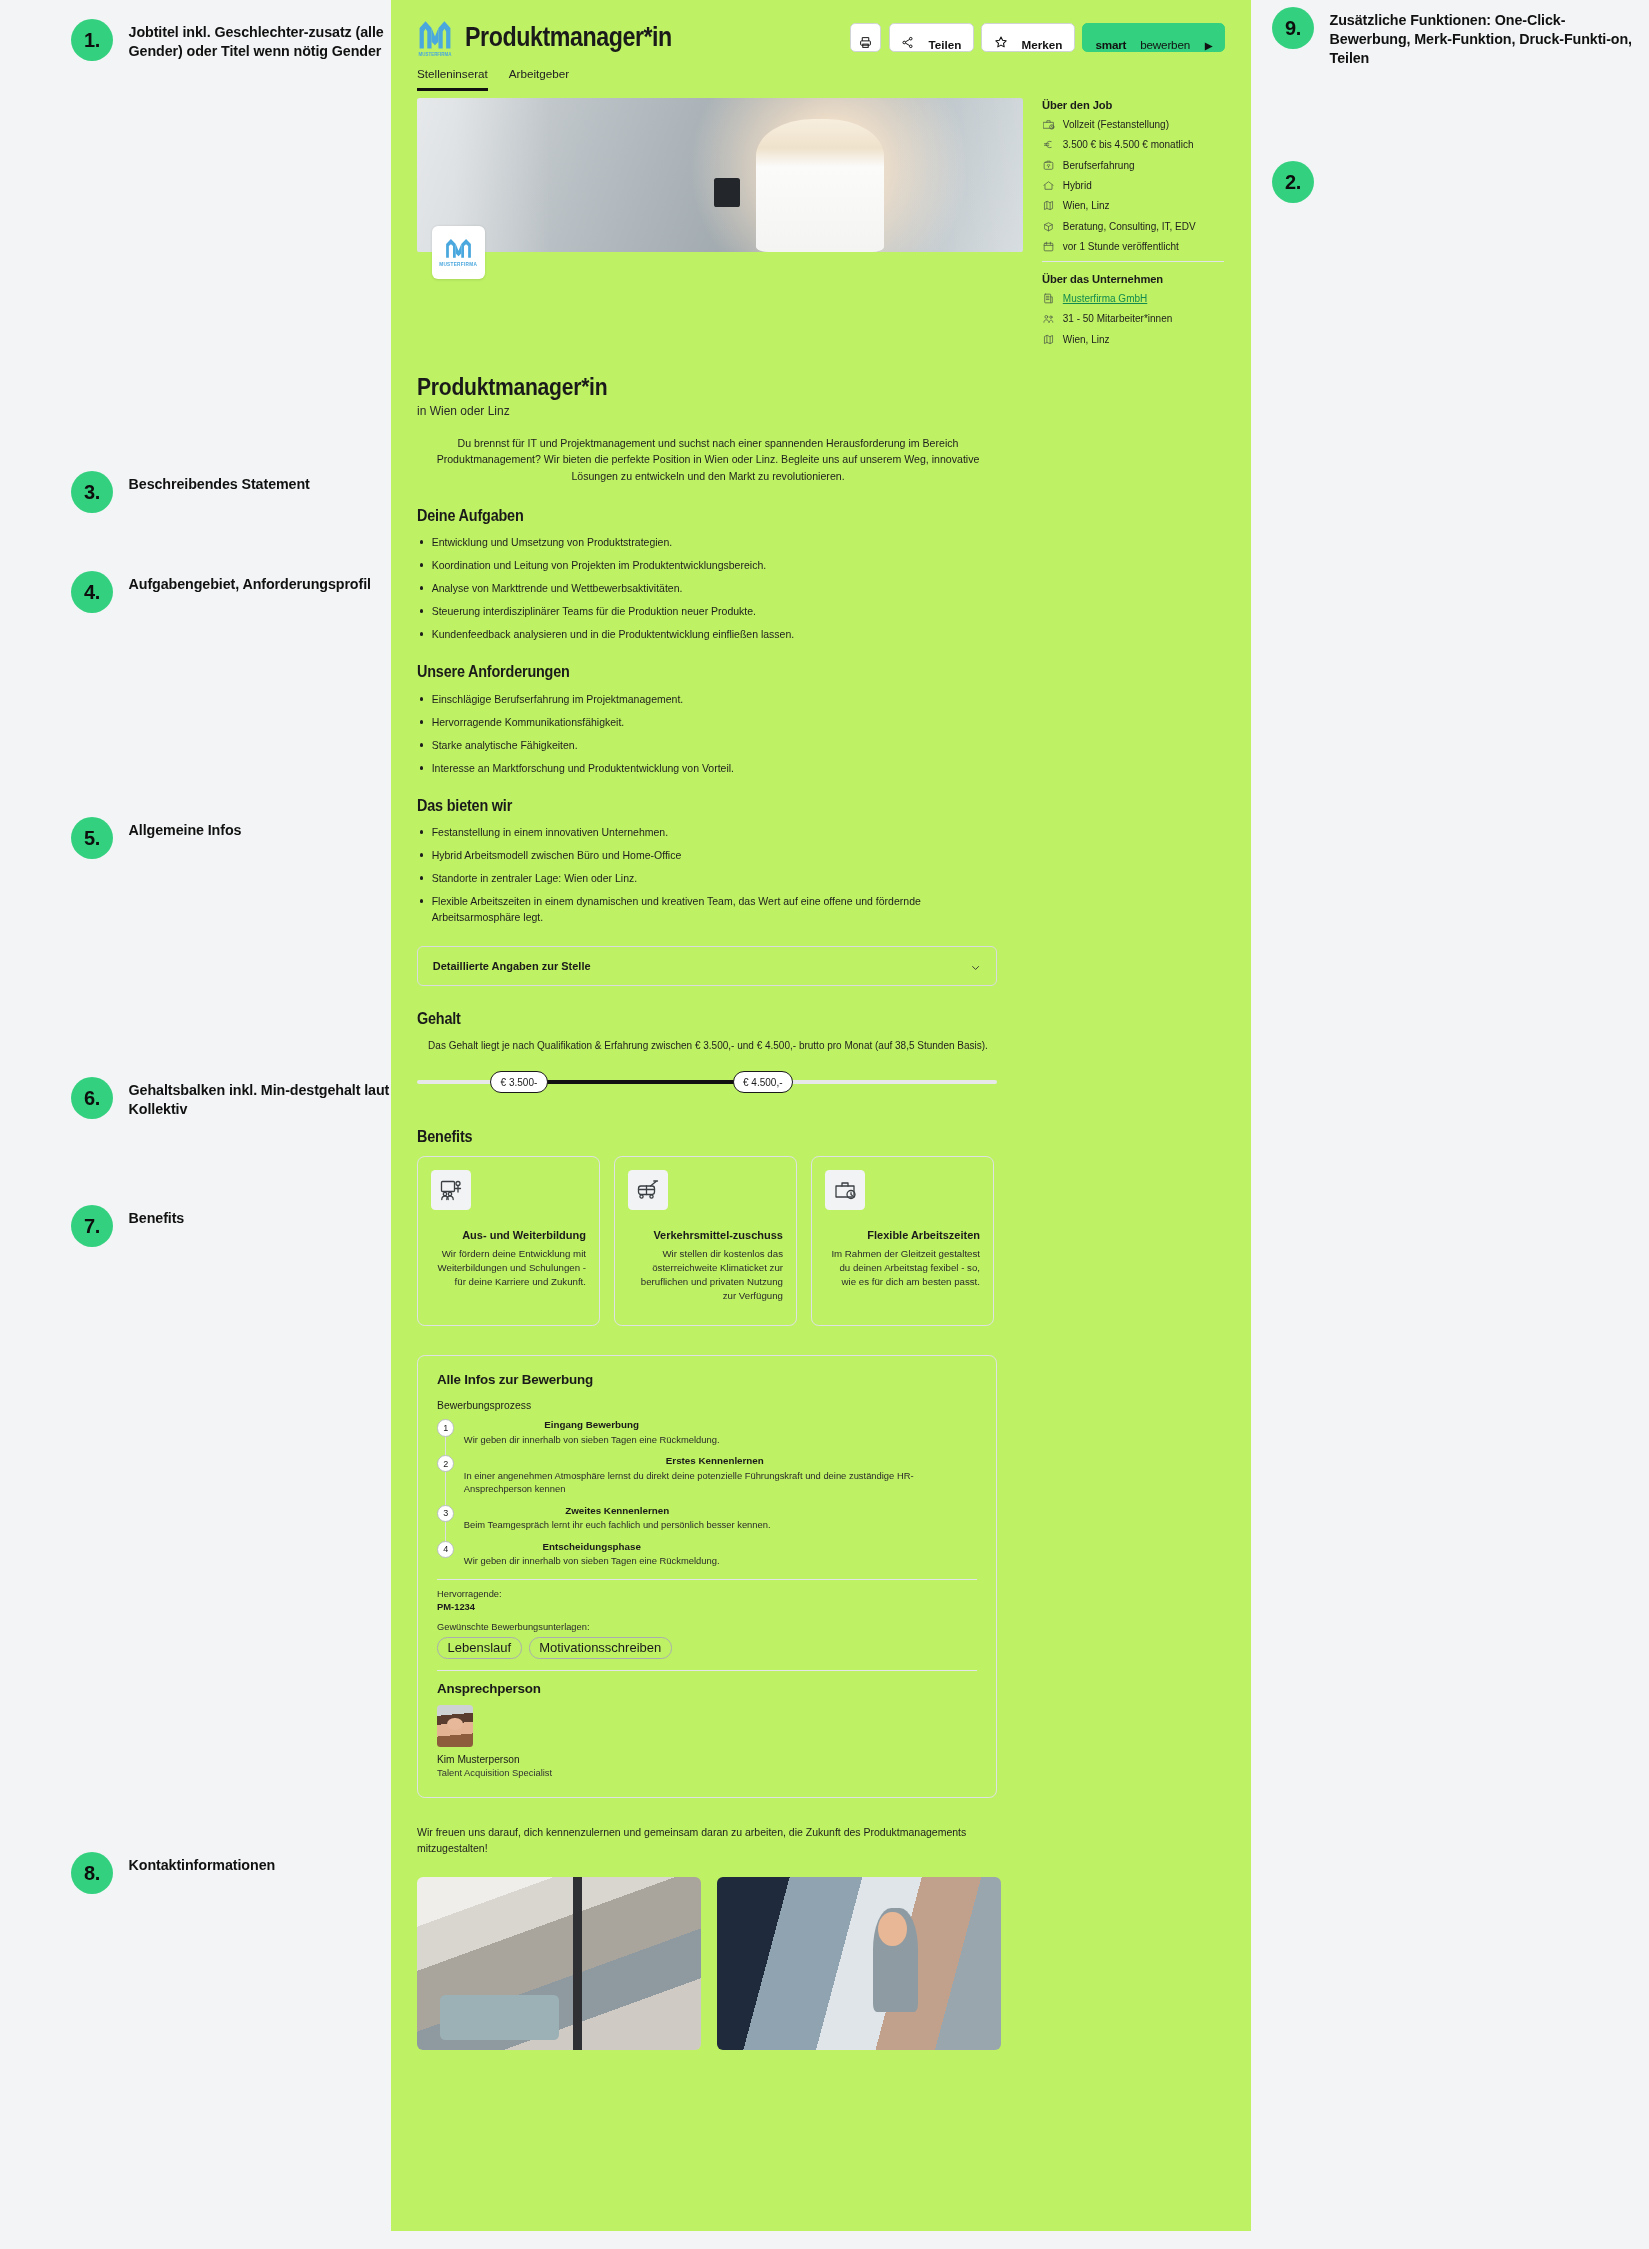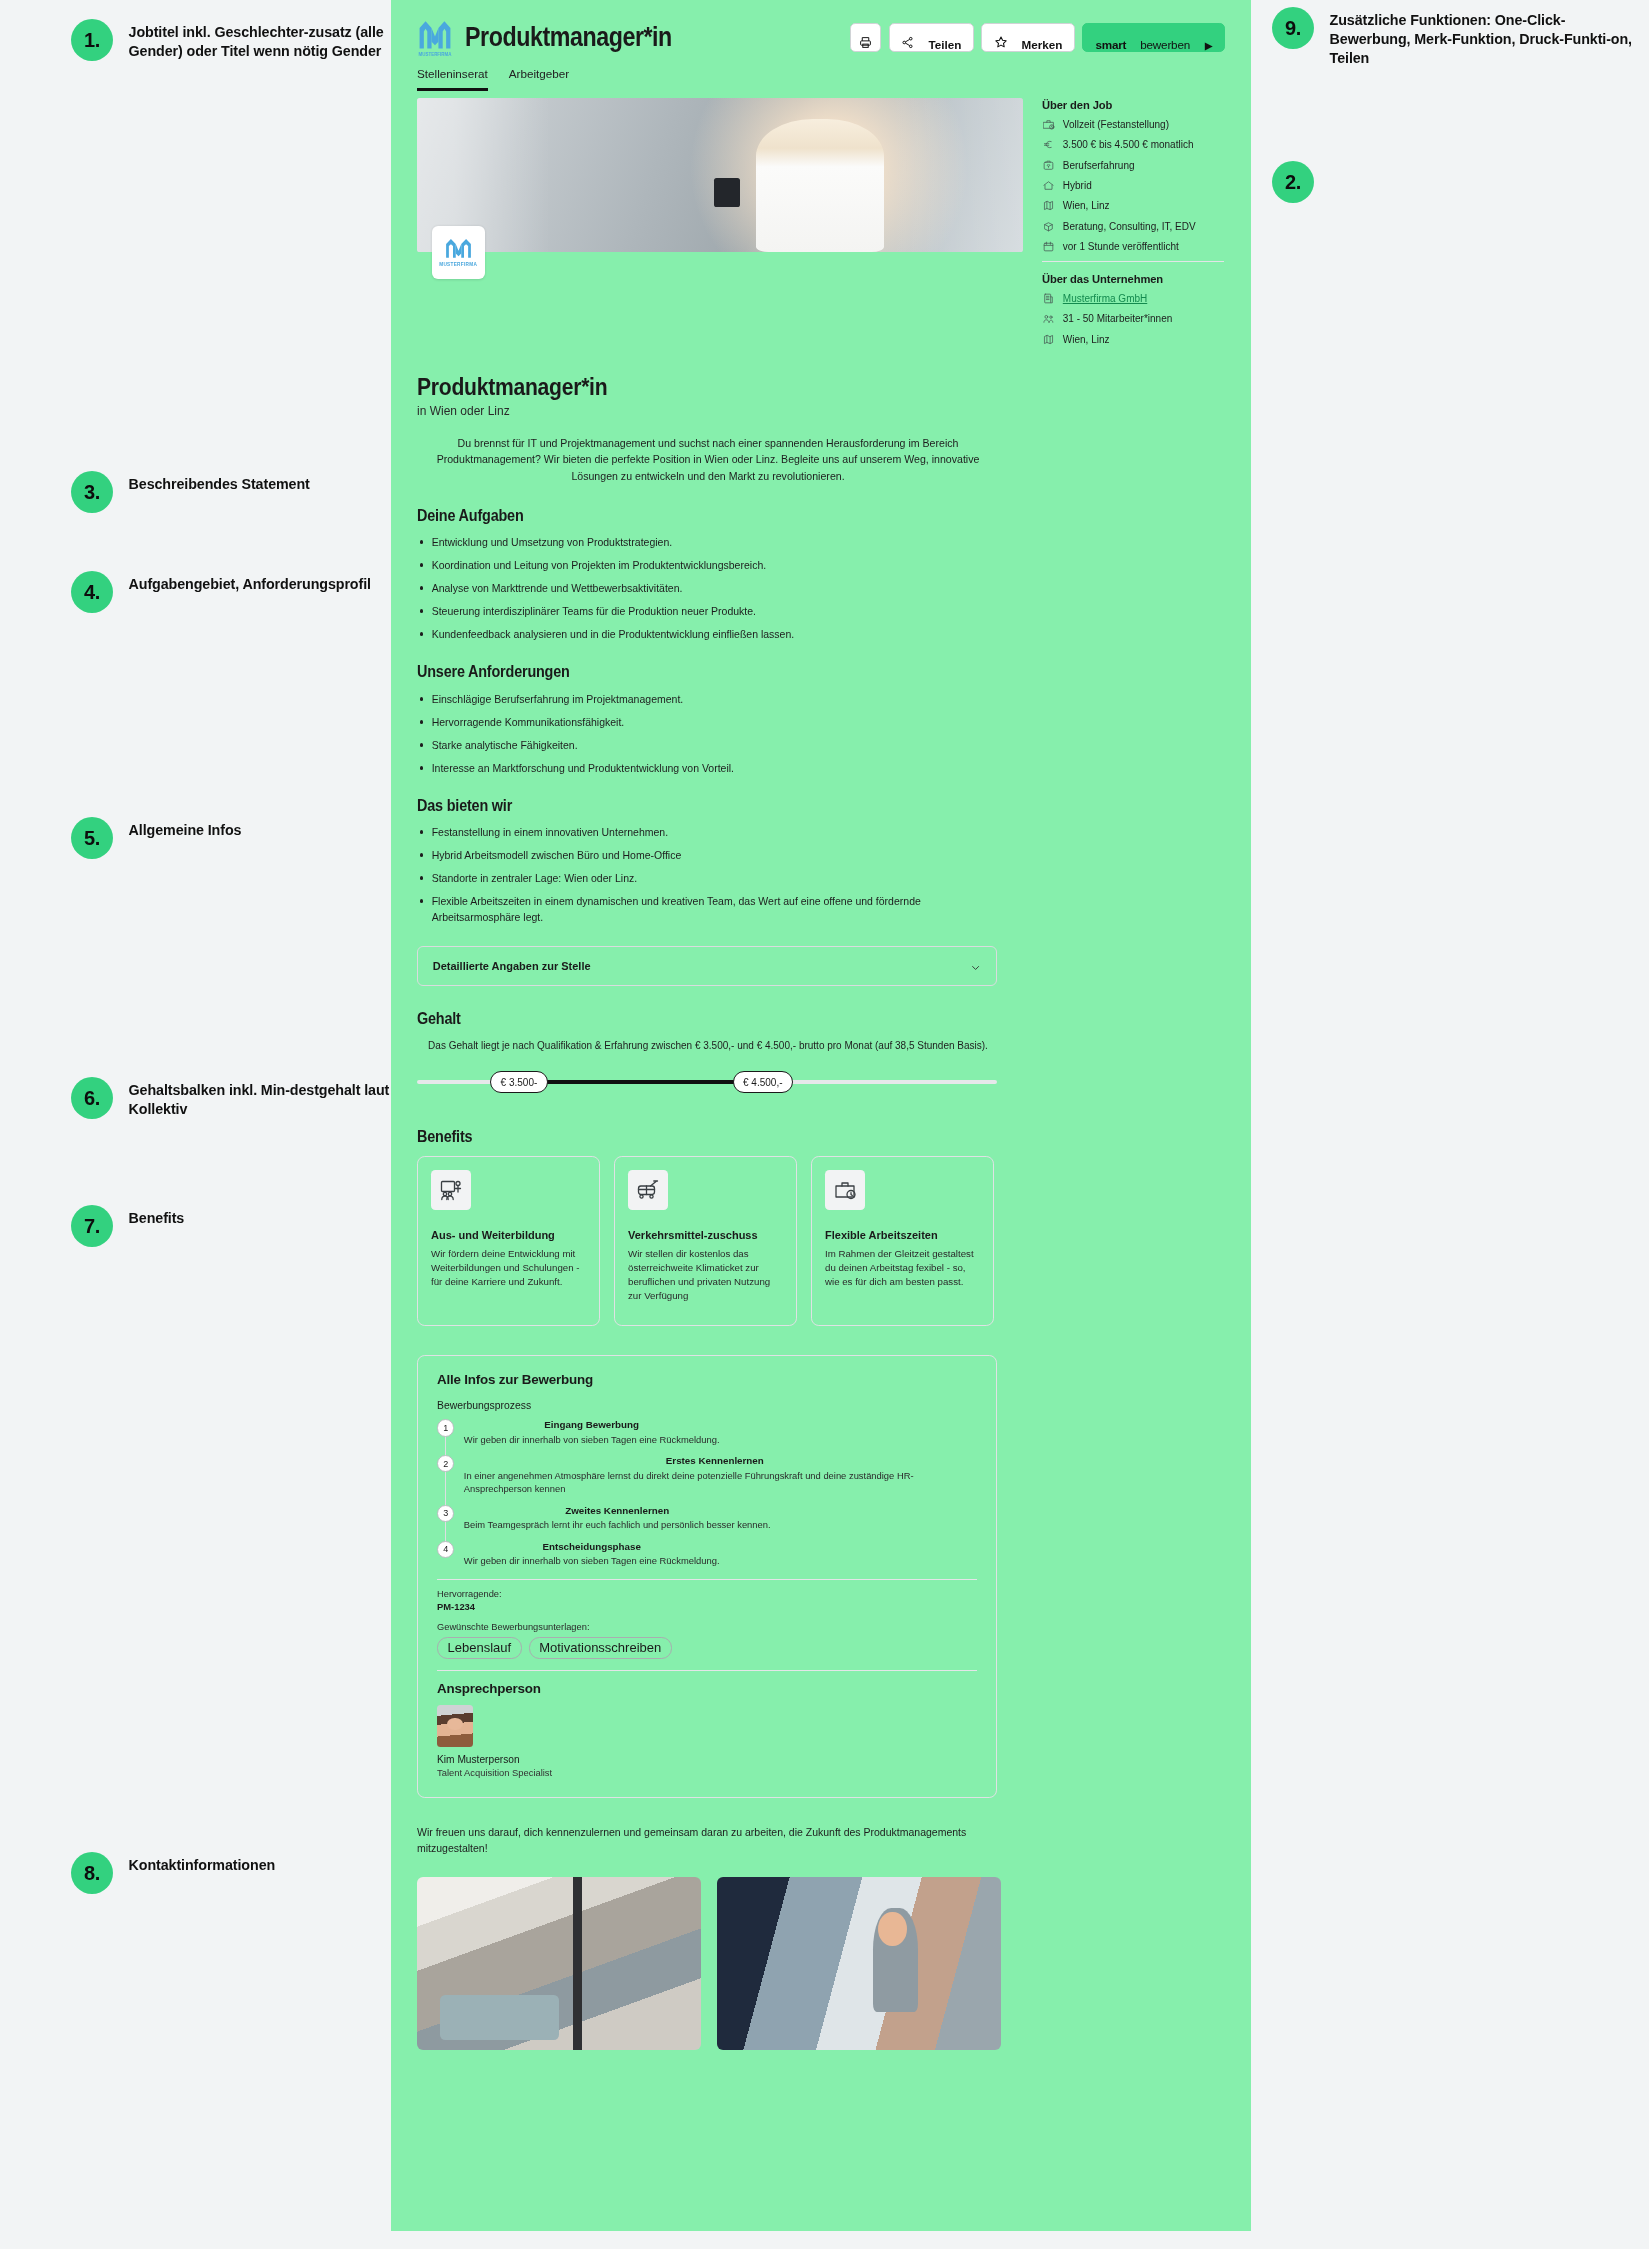--- a/index.html
+++ b/index.html
@@ -38,21 +38,21 @@
     padding-top:4.3px;
     letter-spacing:-0.1px;
   }
 
   
   .page{
     position:absolute;
     left:391px;top:0;
     width:860px;
     height:2250px;
-    background:#86efac;
+    background:#bef264;
   }
 
   
   .site-header{
     display:flex;align-items:center;
     padding:12px 26px 0 26px;
     height:62px;
   }
   .brand{display:flex;align-items:center;gap:12px;}
   .brand-logo{width:36px;height:42px;display:block;}
@@ -183,21 +183,21 @@
   .pill{
     position:absolute;top:2.6px;height:21.6px;
     background:#fff;border:1.2px solid #1a1a1a;border-radius:12px;
     display:flex;align-items:center;justify-content:center;
     font-size:10px;padding:0 9.5px;white-space:nowrap;
   }
   .pill.low{left:12.6%;}
   .pill.high{left:54.4%;}
 
   
-  .benefit-grid{display:flex;gap:14px;margin-bottom:29px;}
+  .benefit-grid{display:flex;gap:14px;margin-bottom:29px;text-align:right;}
   .bcard{
     width:183px;min-height:170px;
     border:0.9px solid #dfe2e4;border-radius:7.8px;
     padding:13px 13px 15.6px 13px;
   }
   .bicon{width:40px;height:40px;background:#f2f3f4;border-radius:4.3px;display:flex;align-items:center;justify-content:center;margin-bottom:19px;}
   .bicon svg{width:24px;height:24px;}
   .bcard h4{font-size:11px;font-weight:bold;margin-bottom:4.3px;line-height:1.2;}
   .bcard p{font-size:9.7px;line-height:1.47;color:#2a2a2a;}
 

